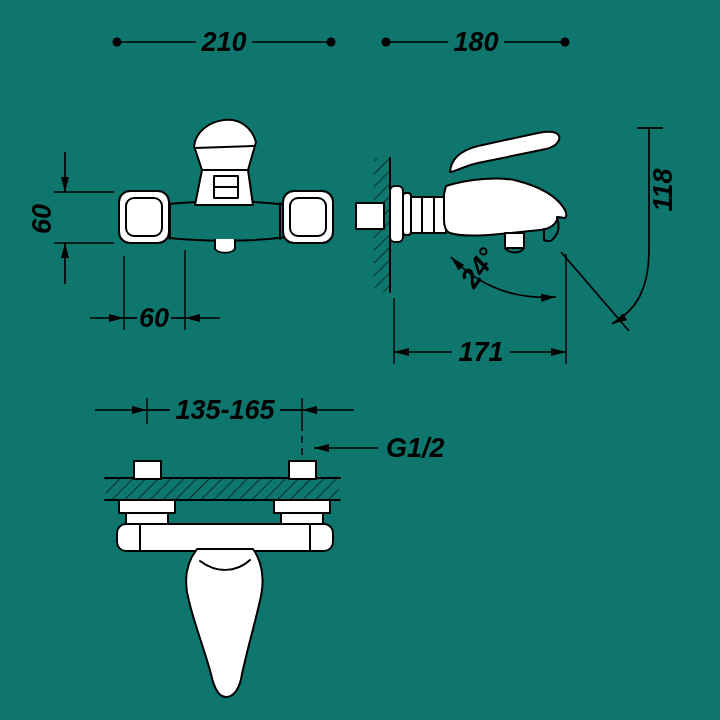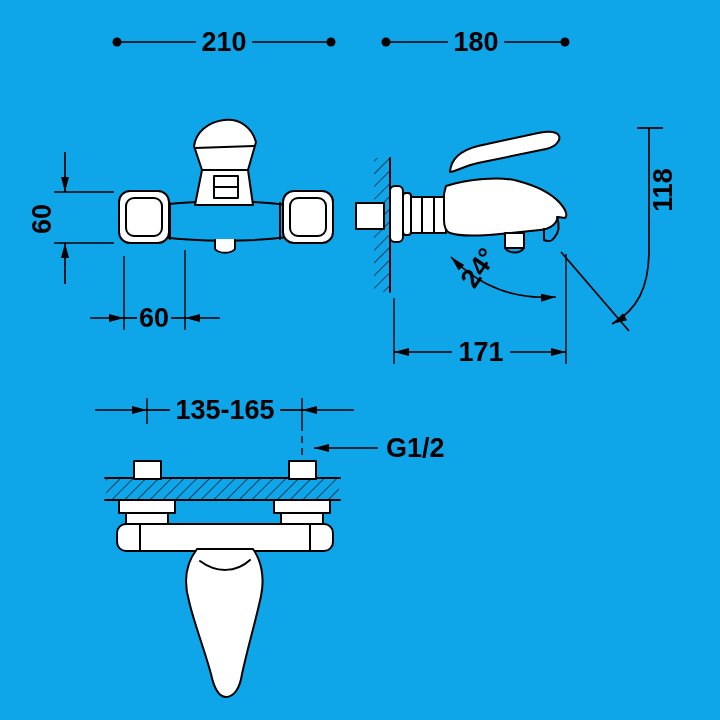--- a/index.html
+++ b/index.html
@@ -1,21 +1,22 @@
 <!DOCTYPE html>
 <html><head>
 <meta charset="utf-8">
 <style>
   html, body { margin: 0; padding: 0; background: #ffffff; }
   .canvas {
     position: relative;
     width: 720px;
     height: 720px;
-    background: #0ea5e9;
+    background: #0f766e;
     overflow: hidden;
+    font-style: italic;
   }
   svg { display: block; }
   svg text {
     font-family: "Liberation Sans", sans-serif;
     font-weight: bold;
     font-size: 27px;
     fill: #000000;
   }
   .obj  { stroke: #000000; stroke-width: 2;   fill: none; stroke-linecap: round; stroke-linejoin: round; }
   .objf { stroke: #000000; stroke-width: 2;   fill: #ffffff; stroke-linejoin: round; }

